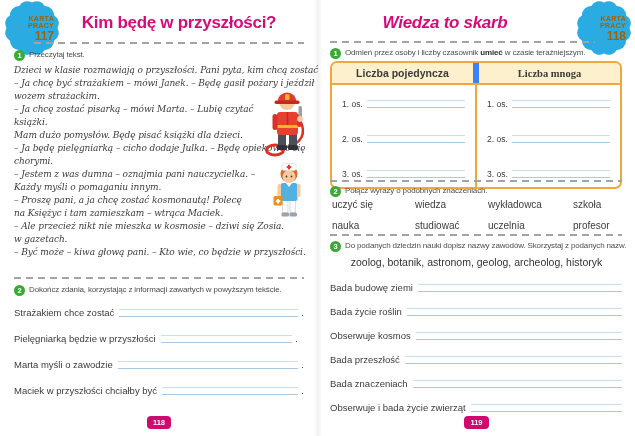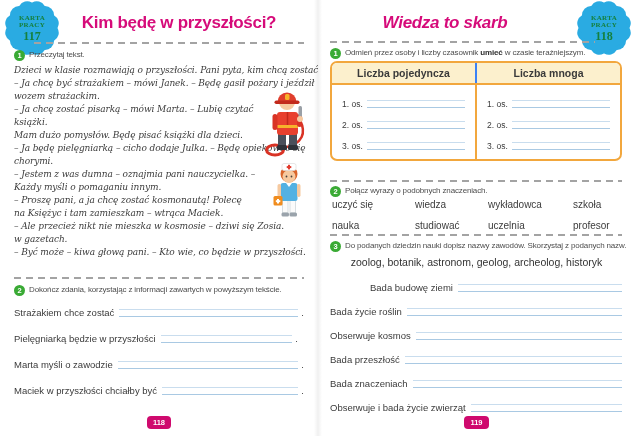--- a/index.html
+++ b/index.html
@@ -9,22 +9,22 @@
   .page-left  { left:0;   width:318px; }
   .page-right { left:318px; width:317px; }
   .gutter { position:absolute; left:314px; top:0; width:8px; height:436px;
             background:linear-gradient(90deg, rgba(0,0,0,0) 0%, rgba(0,0,0,0.06) 50%, rgba(0,0,0,0) 100%); }
 
   
   .burst { position:absolute; width:44px; height:44px; }
   .burst .sq { position:absolute; inset:0; background:#2aabe2; border-radius:9px; }
   .burst .sq.r30 { transform:rotate(30deg); }
   .burst .sq.r60 { transform:rotate(60deg); }
-  .burst .txt { position:absolute; inset:0; display:flex; flex-direction:column; align-items:center;
-                justify-content:center; color:#15803d; font-weight:bold; line-height:1; z-index:2;font-family:Liberation Serif, serif; }
+  .burst .txt { position:absolute; inset:0; display:flex; flex-direction:column; align-items:flex-end;
+                justify-content:center; color:#a16207; font-weight:bold; line-height:1; z-index:2; }
   .burst .txt .s { font-size:7px; letter-spacing:.3px; }
   .burst .txt .n { font-size:12px; margin-top:1px; }
 
   .title { position:absolute; top:13px; left:0; right:0; text-align:center;
            color:#d60b7a; font-weight:bold; font-size:17px; letter-spacing:-0.3px; }
 
   .dash { position:absolute; height:2px;
           background:repeating-linear-gradient(90deg,#a3a3a3 0 7px, transparent 7px 12px); }
 
   .numc { display:inline-block; width:11px; height:11px; border-radius:50%; background:#3aaa35;
@@ -44,26 +44,26 @@
   .fill-row { position:absolute; display:flex; align-items:flex-end; height:16px; }
   .fill-label { font-size:9.5px; color:#3a3a3a; white-space:nowrap; margin-right:5px; }
   .wl { flex:1; height:8px; border-top:1.2px solid #c9ddee; border-bottom:1.2px solid #a9c9e3; margin-bottom:1px; }
   .fill-period { font-size:9.5px; color:#3a3a3a; margin-left:3px; }
 
   .page-num { position:absolute; bottom:7px; left:0; right:0; display:flex; justify-content:center; }
   .page-num span { background:#cf0a6e; color:#fff; font-size:7.5px; font-weight:bold;
                    padding:2px 6px; border-radius:4px; }
 
   
-  .ctable { position:absolute; left:12px; right:13px; top:61px; height:100px;
+  .ctable { position:absolute; left:12px; right:13px; top:61px; height:128px;
             border:2px solid #f2a73d; border-radius:7px; background:#fff; overflow:hidden;
             display:flex; flex-direction:column; }
   .thead { display:flex; height:22px; background:#fcf0cd; border-bottom:2px solid #f2a73d; flex:none; }
   .th { flex:1; text-align:center; font-weight:bold; font-size:10.5px; color:#3a3a3a; line-height:21px; }
-  .th + .th { border-left:2px solid #3b82f6; }
+  .th + .th { border-left:6px solid #3b82f6;font-family:Liberation Serif, serif; }
   .tbody { display:flex; flex:1; }
   .tcol { flex:1; padding:8px 10px 8px 10px; display:flex; flex-direction:column; justify-content:space-between; }
   .tcol + .tcol { border-left:2px solid #f2a73d; }
   .trow { display:flex; align-items:flex-end; height:16px; }
   .trow .tlab { font-size:8.5px; color:#3a3a3a; margin-right:4px; white-space:nowrap; }
 
   .word { position:absolute; font-size:10px; color:#3c3c3c; white-space:nowrap; }
   .bank { position:absolute; left:0; right:0; text-align:center; font-size:10.5px; color:#333; white-space:nowrap; }
 </style>
 </head>
@@ -257,21 +257,21 @@
     <span class="word" style="left:255px; top:220px;">profesor</span>
 
     <div class="dash" style="top:234px; left:12px; right:13px;"></div>
 
     <div class="instr" style="left:12px; top:241px;">
       <span class="numc">3</span><span>Do podanych dziedzin nauki dopisz nazwy zawodów. Skorzystaj z podanych nazw.</span>
     </div>
 
     <div class="bank" style="top:256px;">zoolog, botanik, astronom, geolog, archeolog, historyk</div>
 
-    <div class="fill-row" style="left:12px; right:13px; top:277px;margin-left:40px;">
+    <div class="fill-row" style="left:12px; right:13px; top:277px;">
       <span class="fill-label">Bada budowę ziemi</span>
       <span class="wl"></span>
     </div>
     <div class="fill-row" style="left:12px; right:13px; top:301px;">
       <span class="fill-label">Bada życie roślin</span>
       <span class="wl"></span>
     </div>
     <div class="fill-row" style="left:12px; right:13px; top:325px;">
       <span class="fill-label">Obserwuje kosmos</span>
       <span class="wl"></span>

